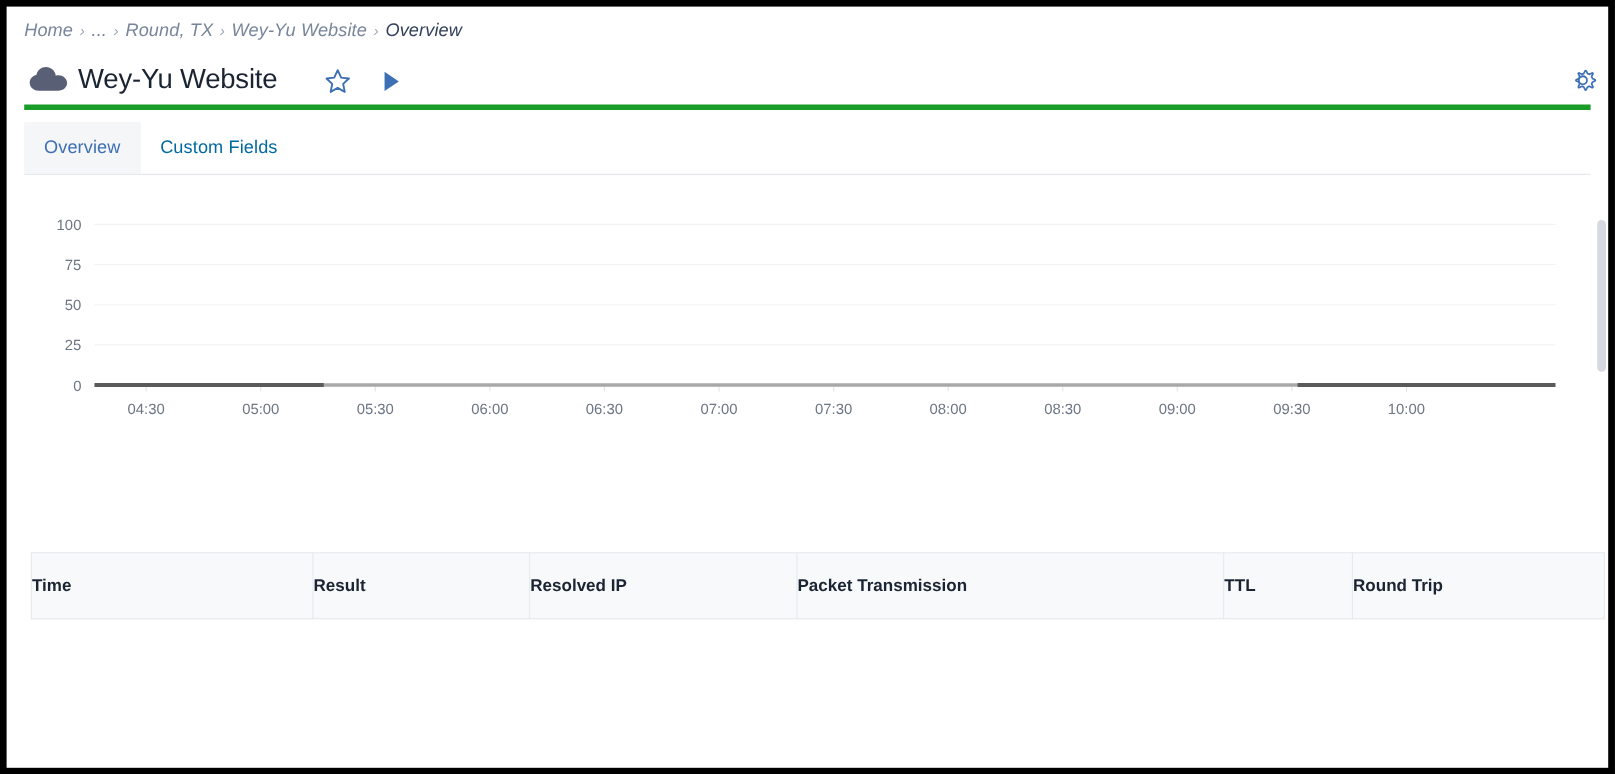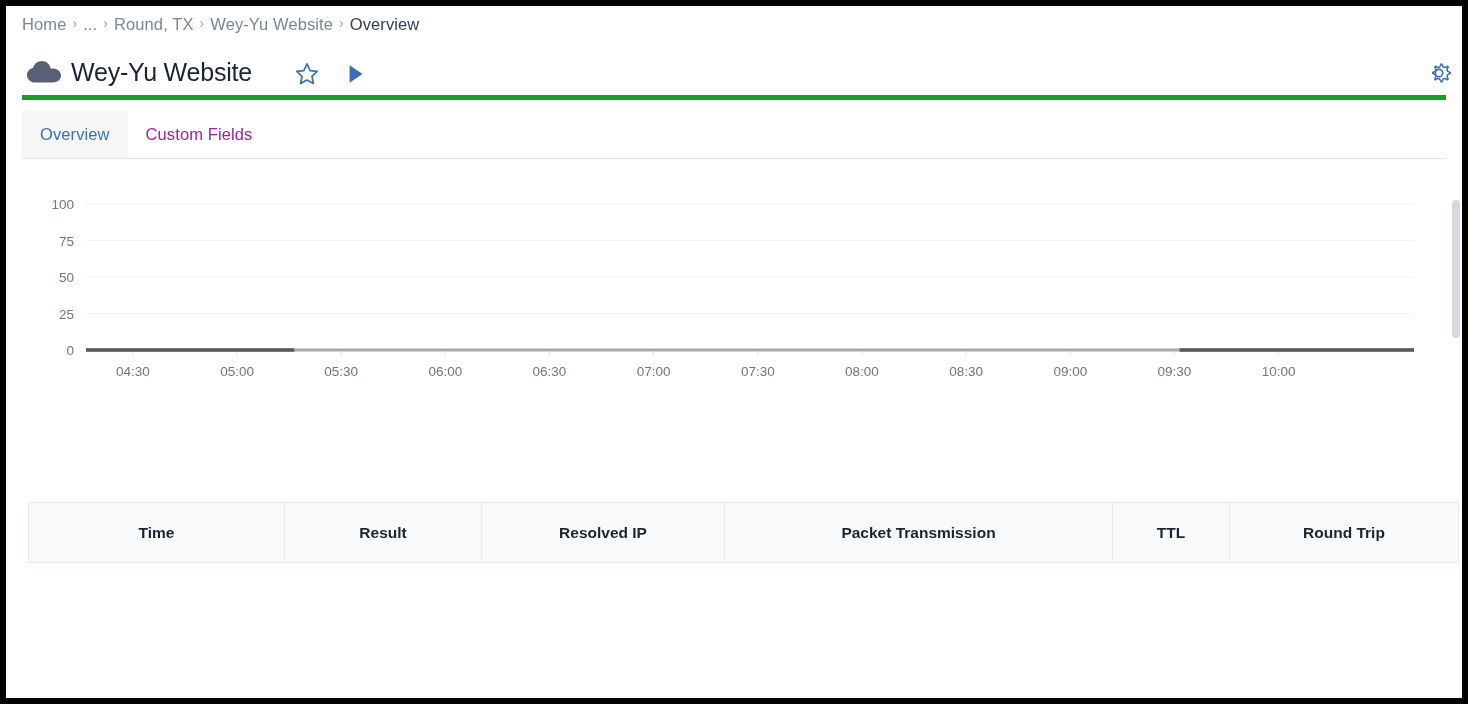--- a/index.html
+++ b/index.html
@@ -22,24 +22,26 @@
     overflow: hidden;
   }
 
   
   .breadcrumb {
     position: absolute;
     left: 16px;
     top: 9px;
     height: 26px;
     display: flex;
+    align-items: center;
     font-size: 16.5px;
     color: #7c8a9e;
     white-space: nowrap;
     letter-spacing: 0.1px;
+    font-style: italic;
   }
   .breadcrumb .crumb { color: #78869b; cursor: pointer; }
   .breadcrumb .crumb.current { color: #32405a; cursor: default; }
   .breadcrumb .sep {
     color: #9aa6b6;
     margin: 0 6px;
     font-size: 14px;
     position: relative;
     top: -0.5px;
   }
@@ -113,21 +115,21 @@
     height: 48px;
     display: flex;
     align-items: stretch;
     border-bottom: 1px solid #e3e7ec;
   }
   .tab {
     padding: 0 18px;
     display: flex;
     align-items: center;
     font-size: 16.5px;
-    color: #a21caf;
+    color: #0369a1;
     cursor: pointer;
     background: transparent;
     border: none;
     font-family: inherit;
     white-space: nowrap;
     letter-spacing: 0.1px;
   }
   .tab.active {
     background: #f5f6f8;
     color: #3d6fb4;
@@ -186,21 +188,21 @@
     width: 1430px;
   }
   table.data-table {
     border-collapse: collapse;
     table-layout: fixed;
     width: 1430px;
   }
   table.data-table th,
   table.data-table td {
     border: 1px solid #e6e9ed;
-    text-align: center;
+    text-align: left;
     vertical-align: middle;
   }
   table.data-table thead th {
     height: 60px;
     background: #f8f9fb;
     font-size: 15.5px;
     color: #1b2432;
     font-weight: bold;
   }
   table.data-table tbody td {

